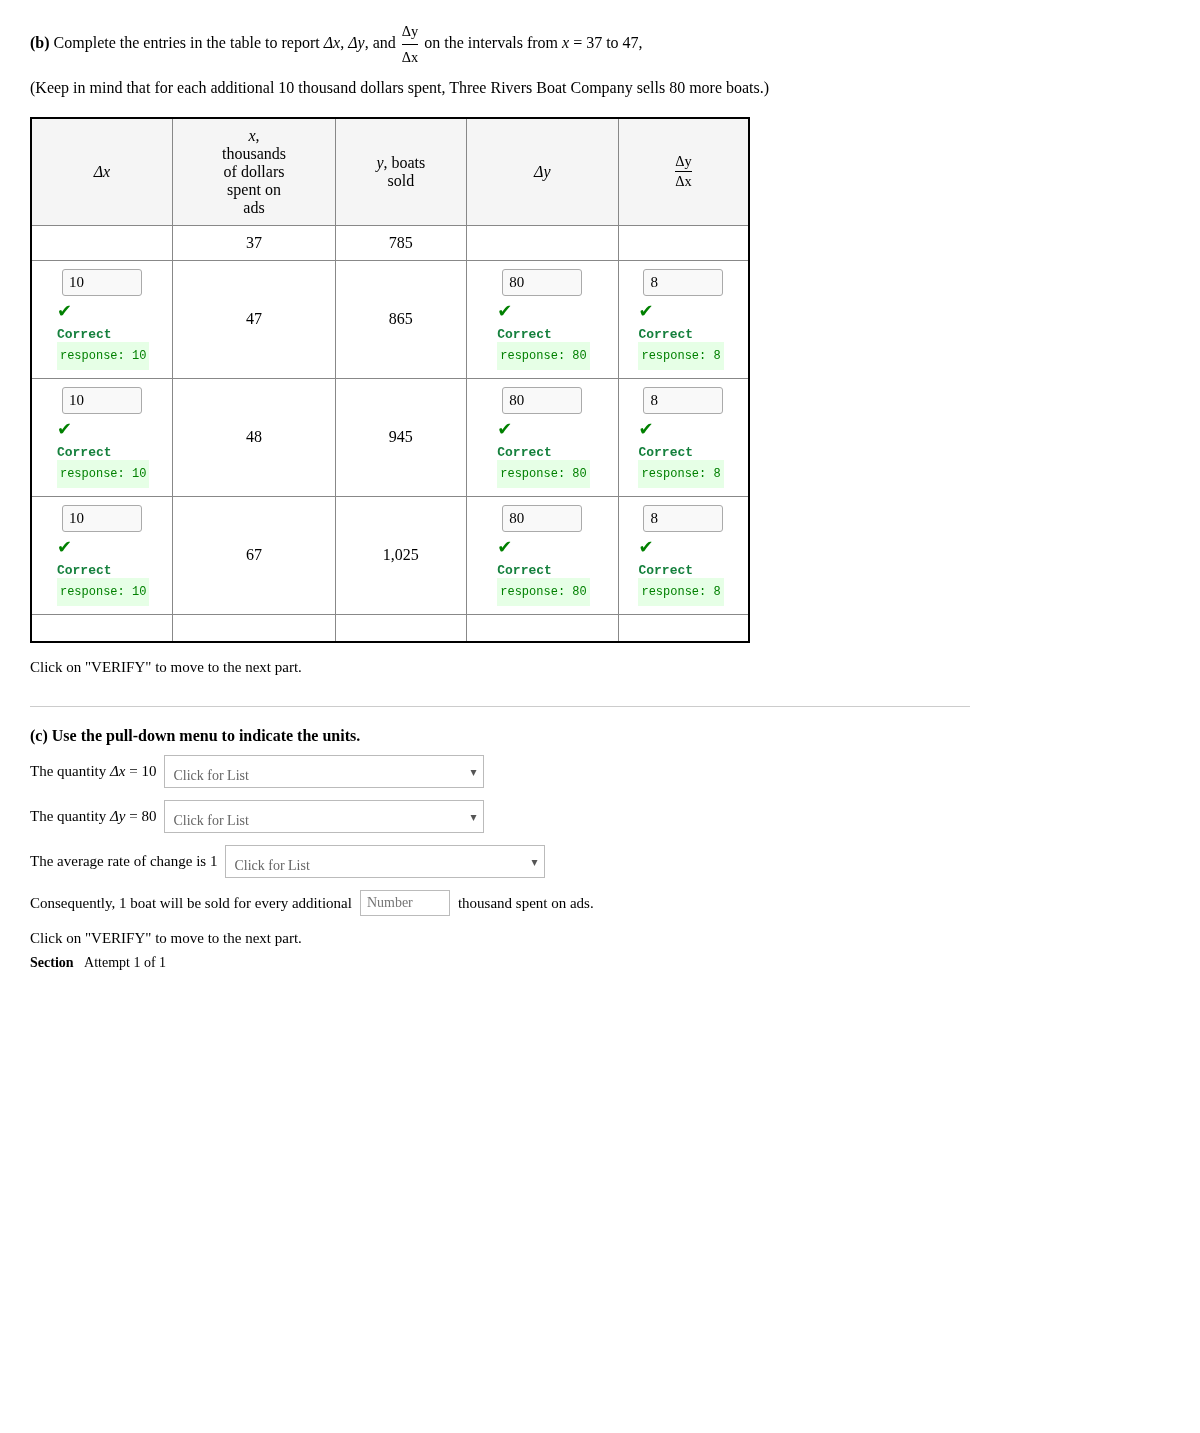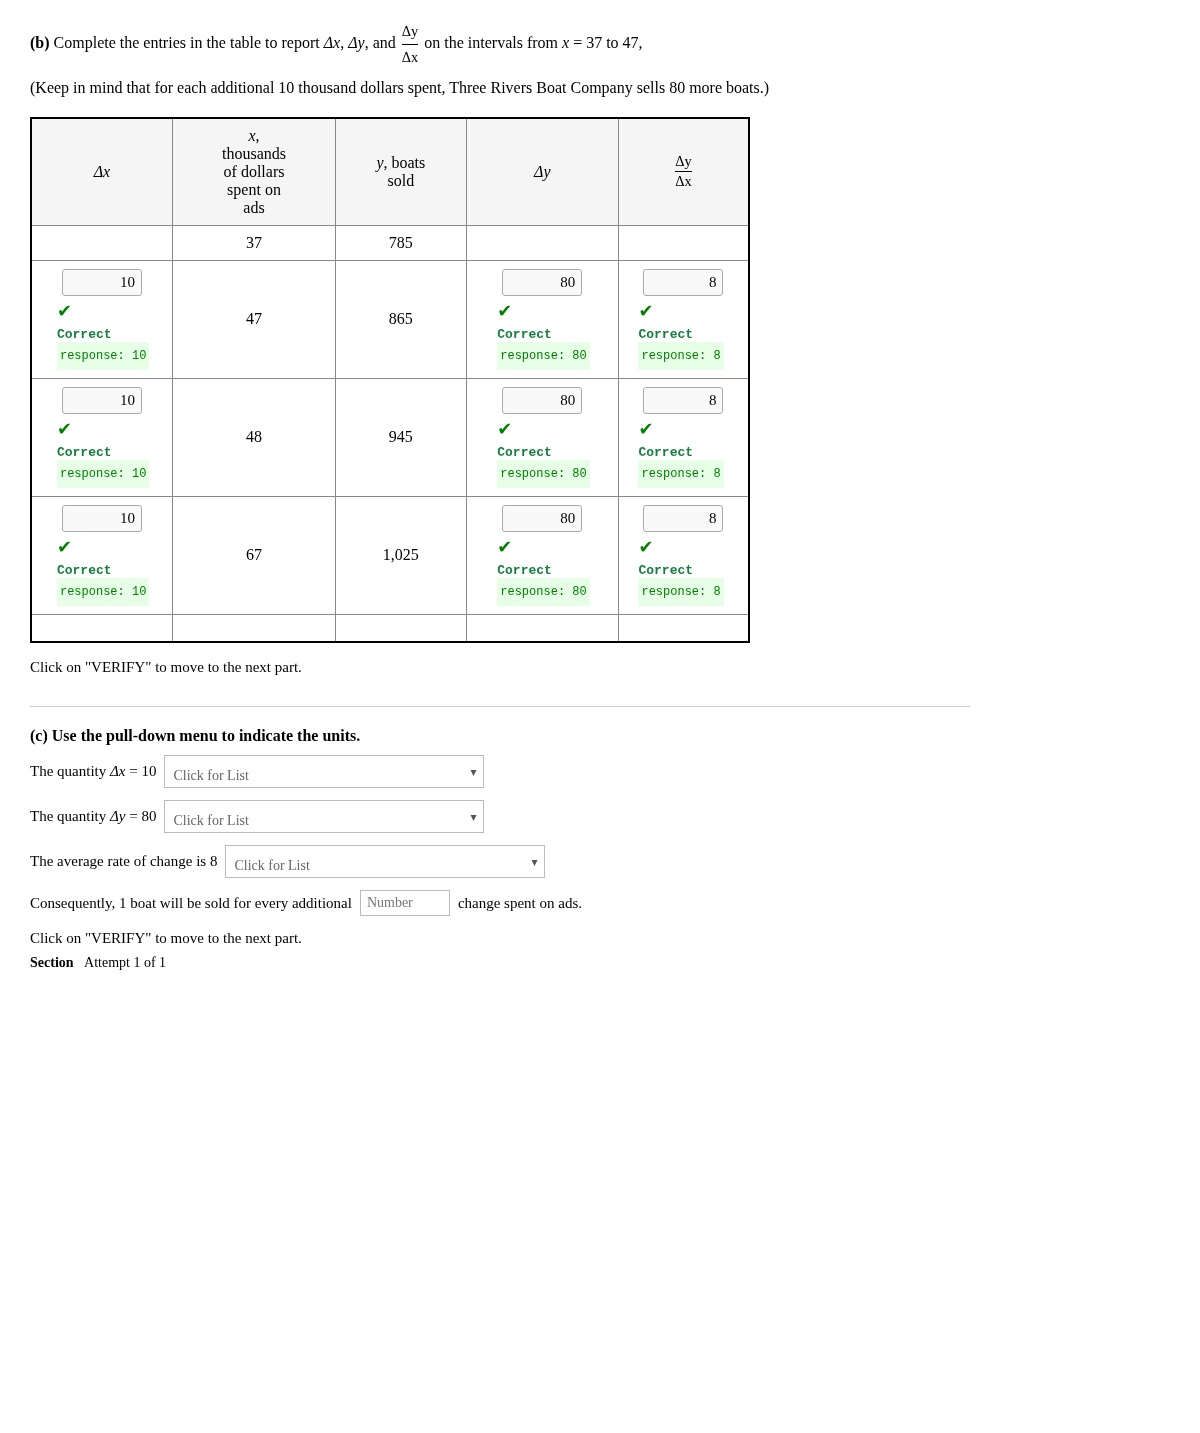--- a/index.html
+++ b/index.html
@@ -65,21 +65,21 @@
     .answer-input {
       width: 80px;
       padding: 4px 6px;
       border: 1px solid #aaa;
       border-radius: 3px;
       font-family: Georgia, serif;
       font-size: 15px;
       background: #f9f9f9;
       display: block;
       margin: 0 auto 4px auto;
-      text-align: right;
+      text-align: left;
     }
 
     
     .correct-block {
       text-align: left;
       width: 90px;
       margin: 0 auto;
     }
     .check-icon {
       color: green;
@@ -347,32 +347,32 @@
   <div class="quantity-row">
     <span>The quantity <span class="math">Δy</span> = 80</span>
     <div class="dropdown-wrapper">
       <select class="dropdown-select">
         <option value="">Click for List</option>
       </select>
     </div>
   </div>
 
   <div class="quantity-row">
-    <span>The average rate of change is 8</span>
+    <span>The average rate of change is 1</span>
     <div class="dropdown-wrapper">
       <select class="dropdown-select">
         <option value="">Click for List</option>
       </select>
     </div>
   </div>
 
   <div class="quantity-row">
     <span>Consequently, 1 boat will be sold for every additional</span>
     <input type="text" class="number-input" placeholder="Number" style="">
-    <span>change spent on ads.</span>
+    <span>thousand spent on ads.</span>
   </div>
 
   <div class="section-footer">
     <p>Click on "VERIFY" to move to the next part.</p>
     <p class="section-meta">
       <span>Section</span>
       &nbsp;&nbsp;Attempt 1 of 1
     </p>
   </div>
 </div>

